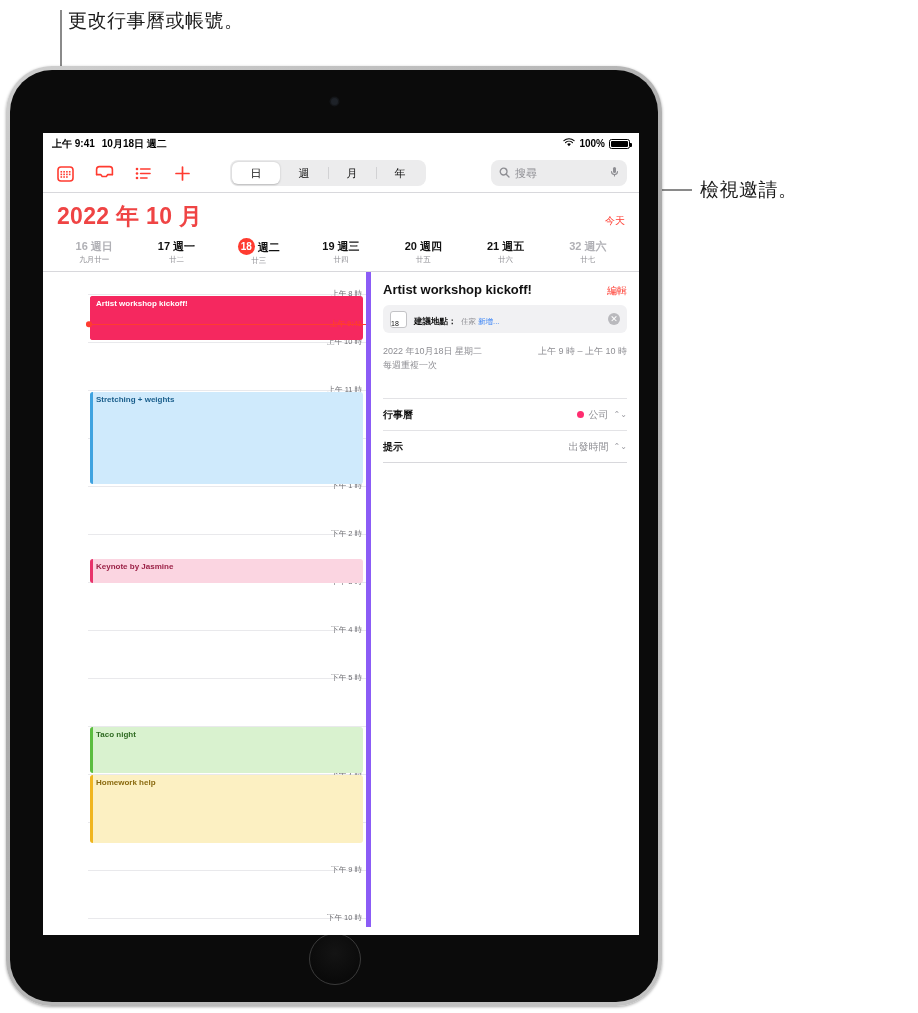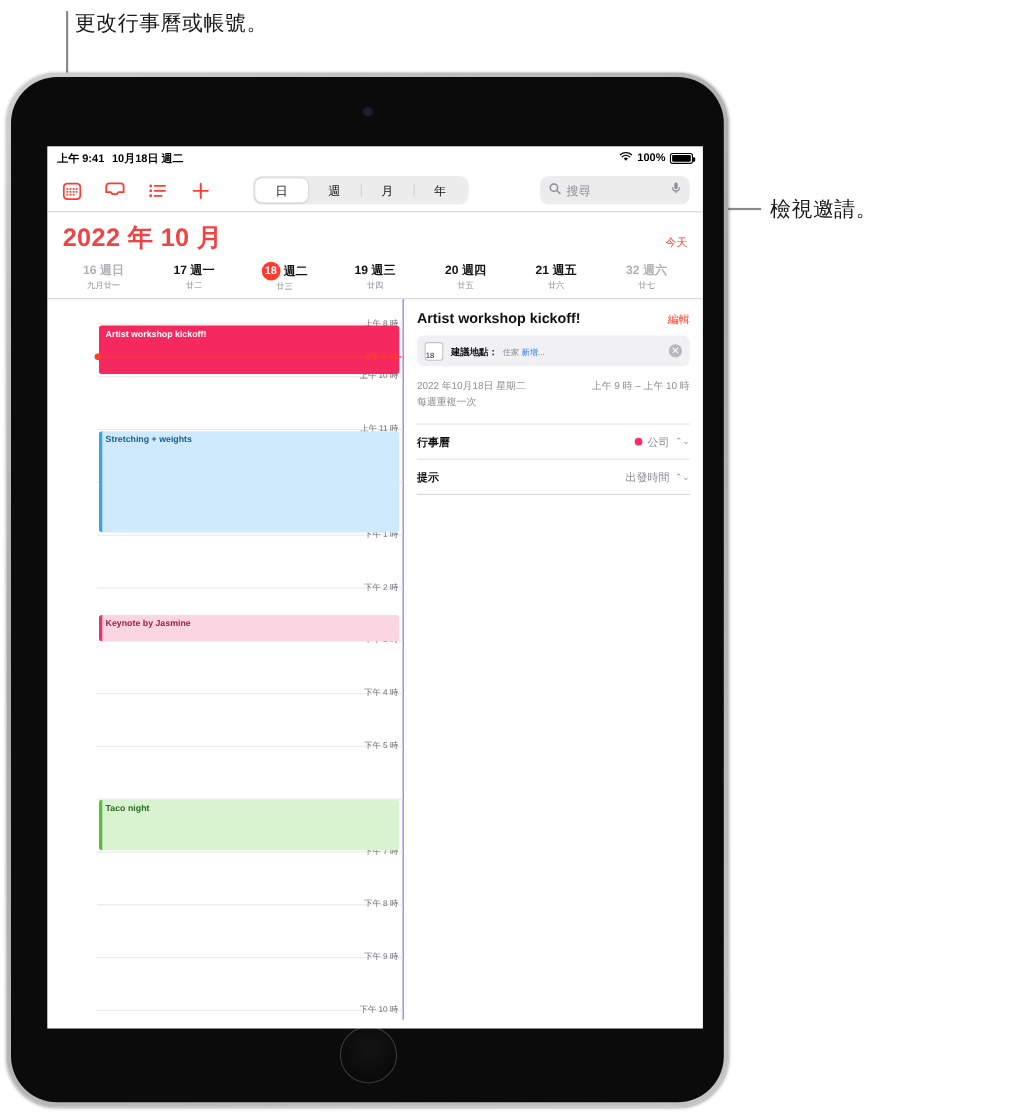--- a/index.html
+++ b/index.html
@@ -61,21 +61,21 @@
   .daycell{flex:1;text-align:center;}
   .dc-top{font-size:11px;font-weight:bold;color:#111;display:flex;align-items:center;justify-content:center;gap:3px;line-height:16px;}
   .dc-num{font-weight:bold;}
   .dc-num.badge{display:inline-flex;align-items:center;justify-content:center;width:17px;height:17px;
                 border-radius:50%;background:#ff3b30;color:#fff;font-size:10px;}
   .dc-sub{font-size:7.5px;color:#8e8e93;margin-top:1px;}
   .daycell.dim .dc-top{color:#b0b0b5;}
 
   
   .content{display:flex;height:655px;}
-  .timeline{width:323px;position:relative;overflow:hidden;border-right:1px solid #8b5cf6;}
+  .timeline{width:323px;position:relative;overflow:hidden;border-right:5px solid #8b5cf6;}
   .hour-label{position:absolute;right:4px;font-size:7.5px;color:#6b6b70;transform:translateY(-50%);white-space:nowrap;}
   .hour-line{position:absolute;left:45px;right:0;height:1px;background:#e9e9ec;}
   .event{position:absolute;left:47px;right:3px;border-radius:3px;overflow:hidden;padding:3px 0 0 6px;box-sizing:border-box;}
   .event .bar{position:absolute;left:0;top:0;bottom:0;width:3px;}
   .ev-title{font-size:8px;font-weight:bold;line-height:10px;}
   .nowline{position:absolute;left:45px;right:0;height:1.4px;background:#ff3b30;}
   .nowdot{position:absolute;left:43px;width:5.5px;height:5.5px;border-radius:50%;background:#ff3b30;transform:translateY(-50%);}
   .nowlabel{position:absolute;right:4px;font-size:7.5px;font-weight:bold;color:#ff3b30;transform:translateY(-50%);white-space:nowrap;}
 
   
@@ -314,20 +314,24 @@
               <div class="ev-title" style="color: rgb(27, 95, 140);">Stretching + weights</div>
             </div>
             <div class="event" style="top: 287px; height: 24px; background: rgb(251, 213, 225);">
               <span class="bar" style="background: rgb(232, 51, 107);"></span>
               <div class="ev-title" style="color: rgb(155, 33, 70);">Keynote by Jasmine</div>
             </div>
             <div class="event" style="top: 455px; height: 46px; background: rgb(217, 242, 207);">
               <span class="bar" style="background: rgb(91, 189, 63);"></span>
               <div class="ev-title" style="color: rgb(47, 107, 34);">Taco night</div>
             </div>
+            <div class="event" style="top: 503px; height: 68px; background: rgb(252, 240, 194);">
+              <span class="bar" style="background: rgb(240, 181, 30);"></span>
+              <div class="ev-title" style="color: rgb(138, 106, 16);">Homework help</div>
+            </div>
             <div class="nowline" style="top: 52px;"></div>
             <div class="nowdot" style="top: 52px;"></div>
             <div class="nowlabel" style="top: 52px;">上午 9:41</div>
           </div>
 
         <div class="detail">
           <div class="det-head">
             <span class="det-title">Artist workshop kickoff!</span>
             <span class="det-edit">編輯</span>
           </div>
@@ -348,21 +352,21 @@
           </div>
 
           <div class="det-when">
             <span class="when-grid">
               <span class="when-date">2022 年10月18日 星期二</span>
               <span class="when-time">上午 9 時 – 上午 10 時</span>
             </span>
             <div>每週重複一次</div>
           </div>
 
-          <div class="det-row" style="margin-top:13px;text-align:right;">
+          <div class="det-row" style="margin-top:26px;text-align:right;">
             <span class="lbl">行事曆</span>
             <span class="val">
               <span class="cal-dot"></span>
               <span>公司</span>
               <span class="chev">⌃⌄</span>
             </span>
           </div>
           <div class="det-row">
             <span class="lbl">提示</span>
             <span class="val">

